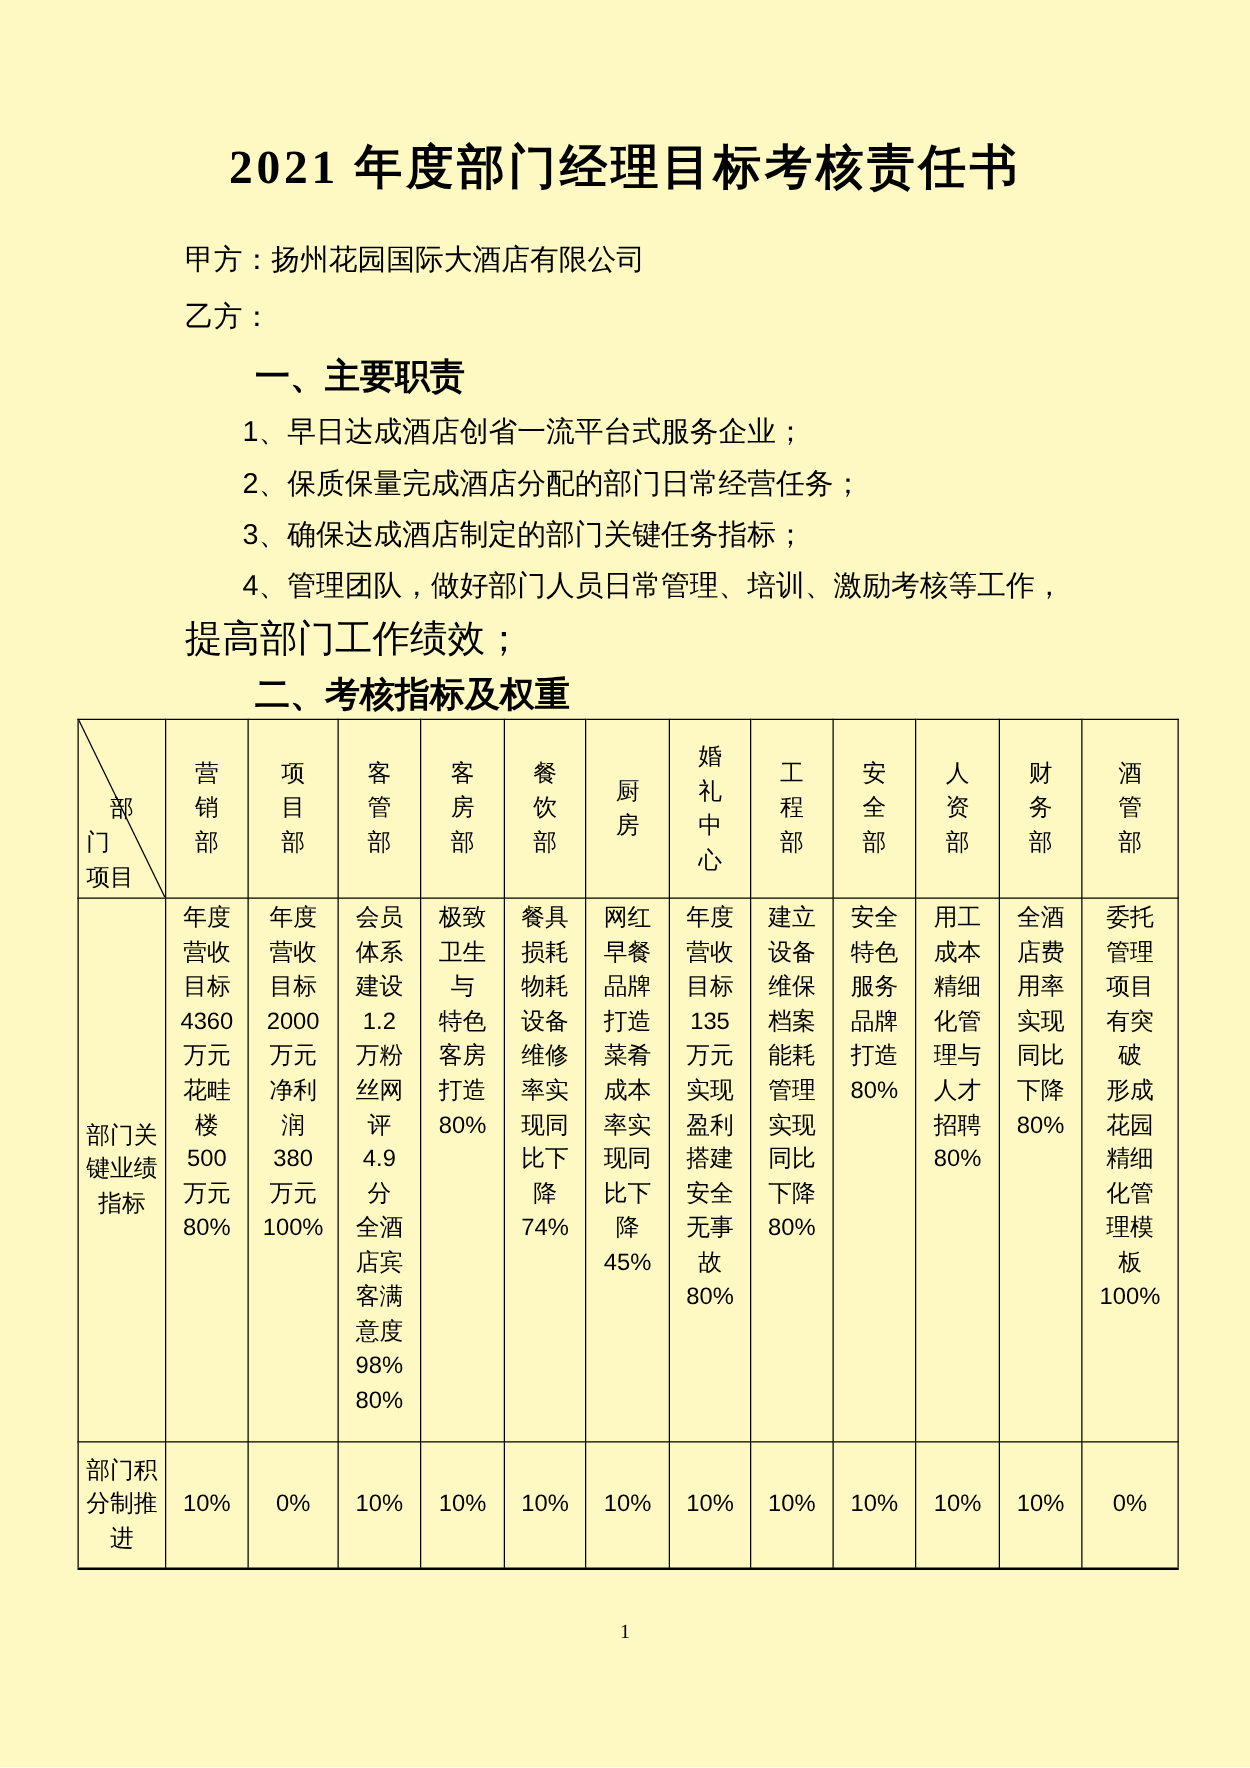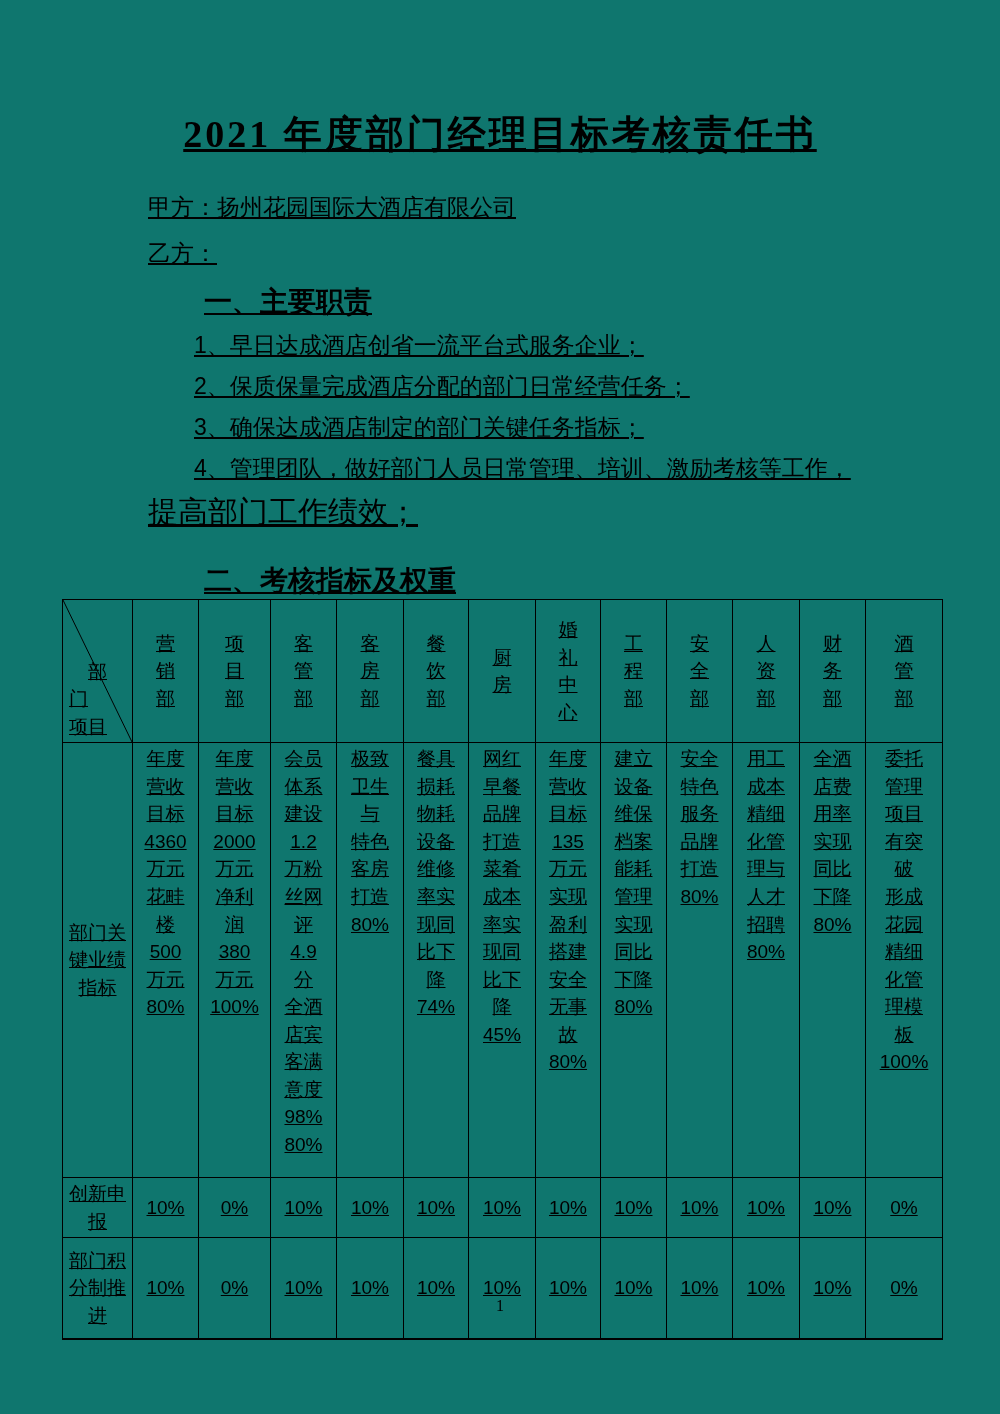--- a/index.html
+++ b/index.html
@@ -1,25 +1,24 @@
 <!DOCTYPE html>
 <html lang="zh"><head>
 <meta charset="utf-8">
 <style>
   html, body { margin: 0; padding: 0; background: #ffffff; }
   .page {
     position: relative;
     width: 1000px;
     height: 1414px;
-    background: #0f766e;
+    background: #fef9c3;
     color: #000000;
     font-family: "Liberation Sans", sans-serif;
     overflow: hidden;
     box-sizing: border-box;
-    text-decoration: underline;
   }
   .page * { box-sizing: border-box; }
 
   .doc-title {
     margin: 110px 40px 0 40px;
     text-align: center;
     font-family: "Liberation Serif", serif;
     font-size: 38px;
     font-weight: 700;
     letter-spacing: 3px;
@@ -36,21 +35,21 @@
 
   .sec-heading {
     margin: 0 55px 0 148px;
     text-indent: 2em;
     font-family: "Liberation Serif", serif;
     font-weight: 700;
     font-size: 28px;
     line-height: 1.3;
   }
   .sec-1 { margin-top: 16px; }
-  .sec-2 { margin-top: 32px; }
+  .sec-2 { margin-top: 8px; }
 
   .duty {
     margin: 11px 55px 0 148px;
     text-indent: 2em;
     font-size: 23px;
     line-height: 1.3;
     text-align: justify;
   }
   .duty-cont {
     margin: 8px 55px 0 148px;
@@ -315,35 +314,20 @@
 有突
 破
 形成
 花园
 精细
 化管
 理模
 板
 100%</td>
         </tr>
-        <tr class="row-1">
-          <th class="row-label">创新申报</th>
-          <td class="weight-cell">10%</td>
-          <td class="weight-cell">0%</td>
-          <td class="weight-cell">10%</td>
-          <td class="weight-cell">10%</td>
-          <td class="weight-cell">10%</td>
-          <td class="weight-cell">10%</td>
-          <td class="weight-cell">10%</td>
-          <td class="weight-cell">10%</td>
-          <td class="weight-cell">10%</td>
-          <td class="weight-cell">10%</td>
-          <td class="weight-cell">10%</td>
-          <td class="weight-cell">0%</td>
-        </tr>
         <tr class="row-2">
           <th class="row-label">部门积分制推进</th>
           <td class="weight-cell">10%</td>
           <td class="weight-cell">0%</td>
           <td class="weight-cell">10%</td>
           <td class="weight-cell">10%</td>
           <td class="weight-cell">10%</td>
           <td class="weight-cell">10%</td>
           <td class="weight-cell">10%</td>
           <td class="weight-cell">10%</td>

